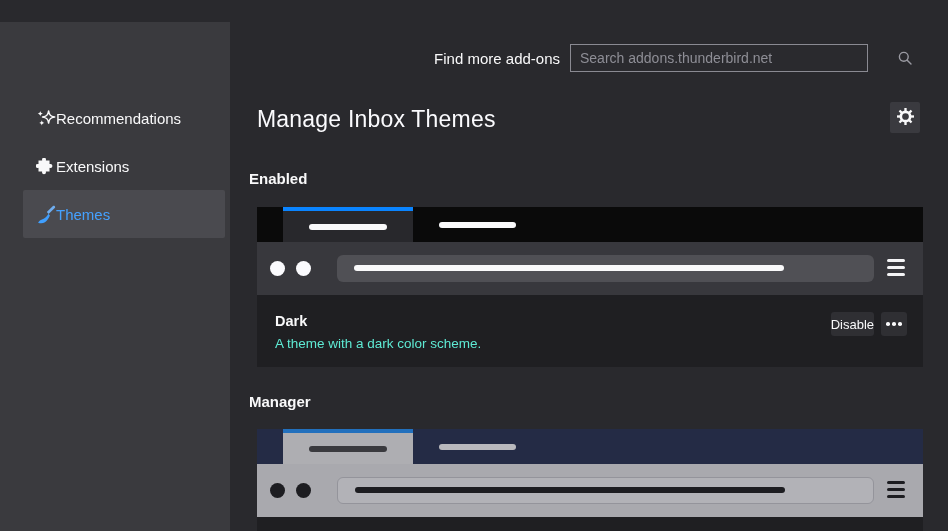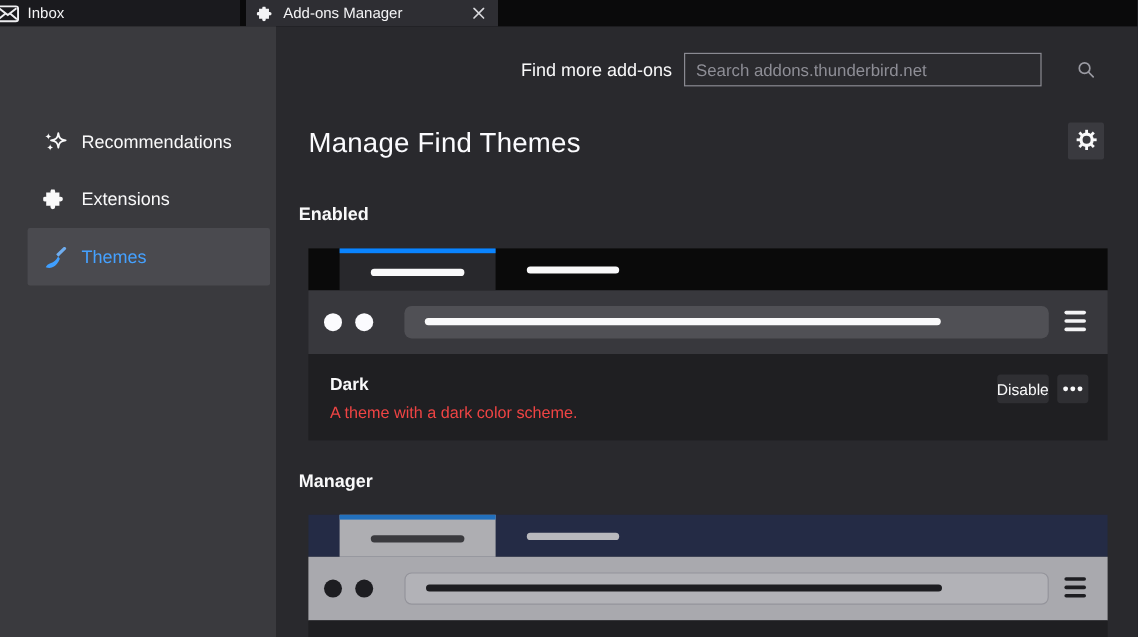--- a/index.html
+++ b/index.html
@@ -10,21 +10,21 @@
   
   .tabbar { position:absolute; top:0; left:0; width:948px; height:22px; background:#0a0a0b; display:flex; }
   .tab { display:flex; align-items:center; gap:7px; height:22px; font-size:12.5px; color:#f4f4f6; overflow:hidden; }
   .tab-inbox { width:200px; background:#1a1a1e; padding-left:1px; }
   .tab-addons { width:210px; background:#2e2e33; margin-left:5px; padding:0 8px 0 9px; }
   .tab-close { margin-left:auto; width:16px; height:16px; display:flex; align-items:center; justify-content:center; border-radius:2px; }
   .tab-icon { flex:0 0 auto; display:flex; align-items:center; }
 
   
   .sidebar { position:absolute; top:22px; left:0; width:230px; height:509px; background:#3a3a3e; padding-top:72px; }
-  .side-item { display:flex; align-items:center; gap:12px; height:48px; margin:0 5px 0 23px;
+  .side-item { display:flex; align-items:center; height:48px; margin:0 5px 0 23px;
                padding-left:13px; font-size:15px; color:#f9f9fa; border-radius:2px; cursor:default; }
   .side-item.selected { background:#4a4a4f; color:#45a1ff; }
   .side-icon { width:20px; height:20px; display:flex; align-items:center; justify-content:center; }
 
   
   .search-row { position:absolute; top:44px; right:28px; display:flex; align-items:center; gap:10px; }
   .find-more { font-size:15px; color:#f9f9fa;text-align:center; }
   .searchbox { position:relative; width:350px; height:28px; }
   .searchbox input { width:298px; height:28px; background:#2a2a2e; border:1px solid #8a8a92;
                      color:#d7d7db; font-size:14px; padding:0 30px 0 9px; outline:none;
@@ -78,57 +78,32 @@
   .card-light .pv-bar { background:#a9a9ae; }
   .card-light .pv-dot { background:#1d1d21; }
   .card-light .pv-url { background:#b2b2b7; border:1px solid #94949b; }
   .card-light .pv-url-line { background:#1d1d21; top:9px; }
   .card-light .pv-menu span { background:#1d1d21; }
 
   .card-info { position:relative; background:#1f1f22; padding:18px 16px 16px 18px; }
   .card-dark .card-info { height:72px; }
   .card-light .card-info { height:40px; }
   .theme-name { font-size:14.5px; font-weight:bold; color:#f9f9fa; }
-  .theme-desc { font-size:13.5px; color:#ef4444; margin-top:7px; }
+  .theme-desc { font-size:13.5px; color:#5eead4; margin-top:7px; }
   .card-actions { position:absolute; top:17px; right:16px; display:flex; gap:7px; }
   .btn { height:24px; background:#2f2f33; border:none; border-radius:3px; color:#f9f9fa;
          font-size:13px; font-family:"Liberation Sans", sans-serif; padding:0 0; }
   .btn-more { width:26px; padding:0; display:flex; align-items:center; justify-content:center; gap:2.5px; }
   .btn-more i { width:3.5px; height:3.5px; border-radius:50%; background:#f9f9fa; }
 </style>
 </head>
 <body>
 
 <div id="app">
 
-  <div class="tabbar">
-    <div class="tab tab-inbox">
-      <span class="tab-icon" style="margin-left:-4px">
-        <svg width="19" height="17" viewBox="0 0 20 17">
-          <rect x="1" y="2" width="18" height="13" rx="2" fill="none" stroke="#ededf0" stroke-width="1.7"></rect>
-          <path d="M2 13.2 L8 8.3 M18 13.2 L12 8.3" fill="none" stroke="#ededf0" stroke-width="1.7"></path>
-          <path d="M2.4 3.6 L10 9.6 L17.6 3.6" fill="none" stroke="#ededf0" stroke-width="1.7"></path>
-        </svg>
-      </span>
-      <span>Inbox</span>
-    </div>
-    <div class="tab tab-addons">
-      <span class="tab-icon">
-        <svg width="15" height="15" viewBox="0 0 20 20">
-          <path fill="#f4f4f6" d="M8 1.5a2 2 0 0 1 2 2c0 .3-.06.6-.18.9h3.7v3.7c.3-.12.6-.18.9-.18a2 2 0 1 1 0 4c-.3 0-.6-.06-.9-.18v3.7h-3.7c.12.3.18.6.18.9a2 2 0 1 1-4 0c0-.3.06-.6.18-.9H2.5v-3.7c-.3.12-.6.18-.9.18a2 2 0 1 1 0-4c.3 0 .6.06.9.18v-3.7h3.7c-.12-.3-.18-.6-.18-.9a2 2 0 0 1 2-2z"></path>
-        </svg>
-      </span>
-      <span>Add-ons Manager</span>
-      <span class="tab-close">
-        <svg width="10" height="10" viewBox="0 0 10 10">
-          <path d="M1 1 L9 9 M9 1 L1 9" stroke="#d7d7db" stroke-width="1.4" stroke-linecap="round"></path>
-        </svg>
-      </span>
-    </div>
-  </div>
 
   <nav class="sidebar">
     <div class="side-item">
       <span class="side-icon">
         <svg width="21" height="21" viewBox="0 0 20 20">
           <path d="M12.6 2.4 C13.1 6.6 14.5 8 18.7 8.5 C14.5 9 13.1 10.4 12.6 14.6 C12.1 10.4 10.7 9 6.5 8.5 C10.7 8 12.1 6.6 12.6 2.4 Z" fill="none" stroke="#f9f9fa" stroke-width="1.5" stroke-linejoin="round"></path>
           <path d="M4.3 2.6 C4.55 4.2 5.3 4.95 6.9 5.2 C5.3 5.45 4.55 6.2 4.3 7.8 C4.05 6.2 3.3 5.45 1.7 5.2 C3.3 4.95 4.05 4.2 4.3 2.6 Z" fill="#f9f9fa"></path>
           <path d="M5.8 11.8 C6.05 13.4 6.8 14.15 8.4 14.4 C6.8 14.65 6.05 15.4 5.8 17 C5.55 15.4 4.8 14.65 3.2 14.4 C4.8 14.15 5.55 13.4 5.8 11.8 Z" fill="#f9f9fa"></path>
         </svg>
       </span>
@@ -159,21 +134,21 @@
       <input type="text" placeholder="Search addons.thunderbird.net" style="">
       <span class="search-glyph">
         <svg width="16" height="16" viewBox="0 0 16 16">
           <circle cx="6.8" cy="6.8" r="4.4" fill="none" stroke="#9a9aa2" stroke-width="1.4"></circle>
           <line x1="10.2" y1="10.2" x2="14" y2="14" stroke="#9a9aa2" stroke-width="1.4" stroke-linecap="round"></line>
         </svg>
       </span>
     </div>
   </div>
 
-  <h1 class="page-title">Manage Find Themes</h1>
+  <h1 class="page-title">Manage Inbox Themes</h1>
   <button class="gear-btn">
     <span>
       <svg width="17" height="17" viewBox="0 0 16 16">
         <circle cx="8" cy="8" r="4.4" fill="none" stroke="#f9f9fa" stroke-width="2.5"></circle>
         <g fill="#f9f9fa">
           <rect x="6.9" y="0" width="2.2" height="3.2"></rect>
           <rect x="6.9" y="12.8" width="2.2" height="3.2"></rect>
           <rect x="0" y="6.9" width="3.2" height="2.2"></rect>
           <rect x="12.8" y="6.9" width="3.2" height="2.2"></rect>
           <rect x="6.9" y="0" width="2.2" height="3.2" transform="rotate(45 8 8)"></rect>

